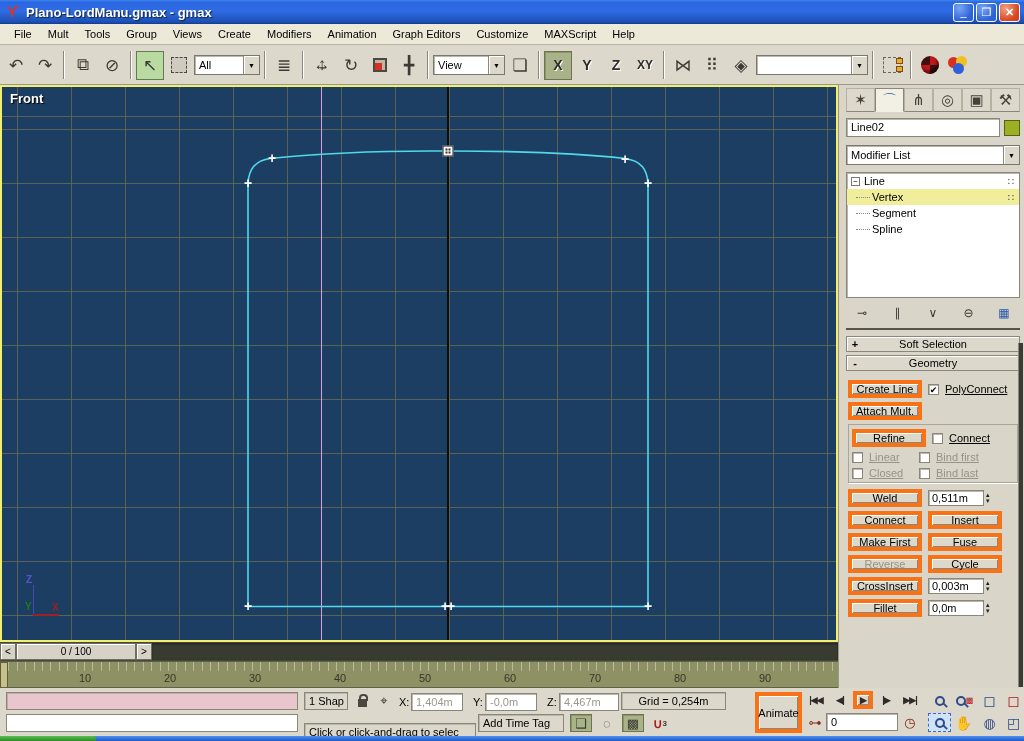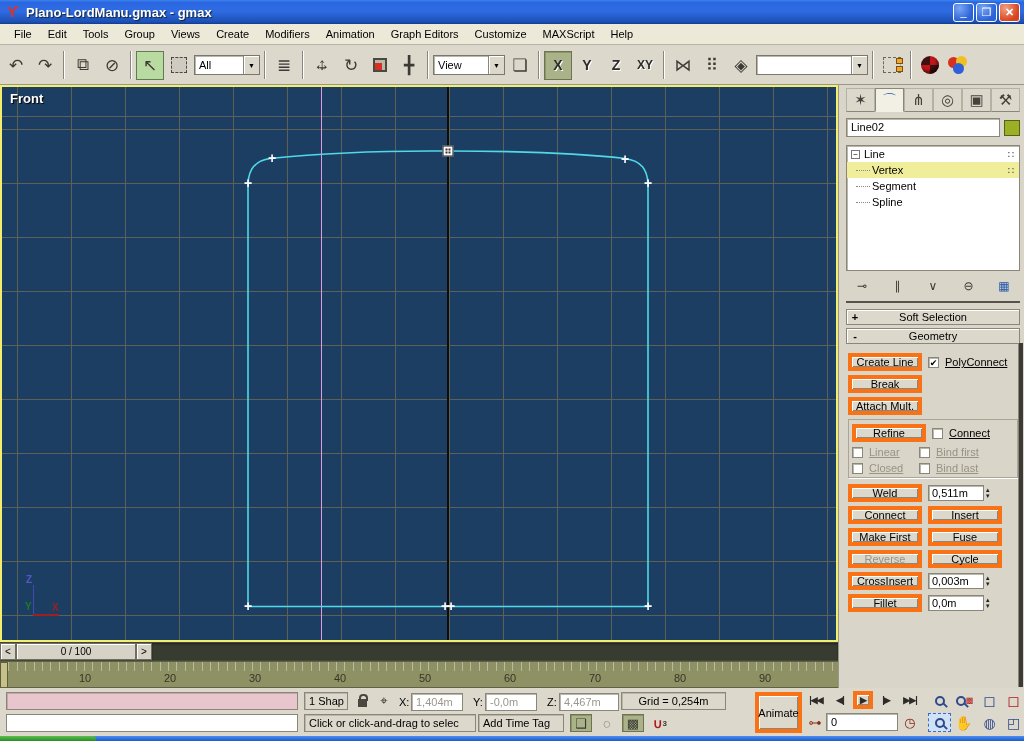--- a/index.html
+++ b/index.html
@@ -173,21 +173,21 @@
   <span class="title-text">Plano-LordManu.gmax - gmax</span>
   <div class="winbtns">
     <span class="winbtn">_</span>
     <span class="winbtn">❐</span>
     <span class="winbtn close">✕</span>
   </div>
 </div>
 
 <div class="menubar">
   <span class="menu-item">File</span>
-  <span class="menu-item">Edit</span>
+  <span class="menu-item">Mult</span>
   <span class="menu-item">Tools</span>
   <span class="menu-item">Group</span>
   <span class="menu-item">Views</span>
   <span class="menu-item">Create</span>
   <span class="menu-item">Modifiers</span>
   <span class="menu-item">Animation</span>
   <span class="menu-item">Graph Editors</span>
   <span class="menu-item">Customize</span>
   <span class="menu-item">MAXScript</span>
   <span class="menu-item">Help</span>
@@ -316,20 +316,24 @@
     <span class="tab">◎</span>
     <span class="tab">▣</span>
     <span class="tab">⚒</span>
   </div>
 
   <div class="name-row">
     <span class="name-field">Line02</span>
     <span class="swatch"></span>
   </div>
 
+  <div class="dd modlist">
+    <span class="dd-val">Modifier List</span>
+    <span class="dd-btn">▼</span>
+  </div>
 
   <div class="stackbox">
     <div class="stk-row">
       <span class="expander-box">−</span>
       <span>Line</span>
       <span class="subobj">∷</span>
     </div>
     <div class="stk-row hl">
       <span class="tree"></span>
       <span>Vertex</span>
@@ -363,23 +367,20 @@
     <span class="roll-sign">-</span>
     <span class="roll-lbl">Geometry</span>
   </div>
 
   <div class="geo">
     <div class="grow">
       <span class="pbtn raised">Create Line</span>
       <span class="cb">✔</span>
       <span class="cb-lbl">PolyConnect</span>
     </div>
-    <div class="grow">
-        <span class="pbtn raised">Break</span>
-      </div>
     <div class="grow">
         <span class="pbtn raised">Attach Mult.</span>
       </div>
 
     <div class="groupbox">
       <div class="grow">
         <span class="pbtn raised">Refine</span>
         <span class="cb"></span>
         <span class="cb-lbl">Connect</span>
       </div>
@@ -465,21 +466,21 @@
       <span>-0,0m</span>
     </div>
   <span class="sb-lbl" style="left:547px">Z:</span>
   <div class="sb-box sb-field" style="left:559px;top:5px;width:60px">
       <span>4,467m</span>
     </div>
   <div class="sb-box" style="left:621px;top:4px;width:105px;justify-content:center">
     <span>Grid = 0,254m</span>
   </div>
 
-  <div class="sb-box" style="left:304px;top:26px;width:172px">
+  <div class="sb-box" style="left:304px;top:35px;width:172px">
     <span>Click or click-and-drag to selec</span>
   </div>
   <div class="sb-box" style="left:478px;top:26px;width:86px">
     <span>Add Time Tag</span>
   </div>
 
   <span class="mini-btn pressed-olive" style="left:570px;top:26px;width:22px">❑</span>
   <span class="mini-btn" style="left:596px;top:26px;width:22px">◌</span>
   <span class="mini-btn pressed-olive" style="left:622px;top:26px;width:22px">▩</span>
 

